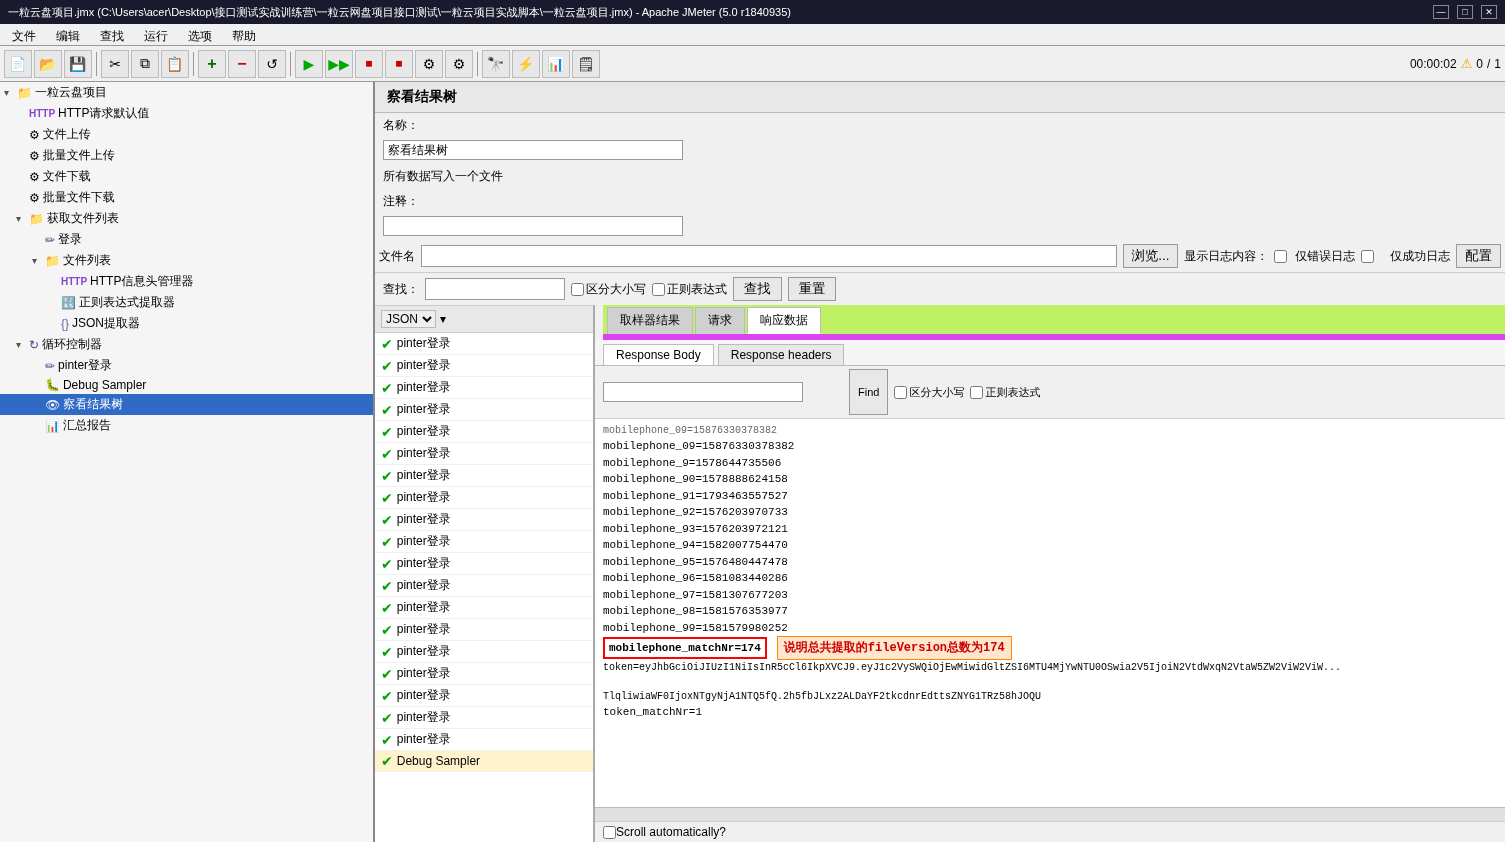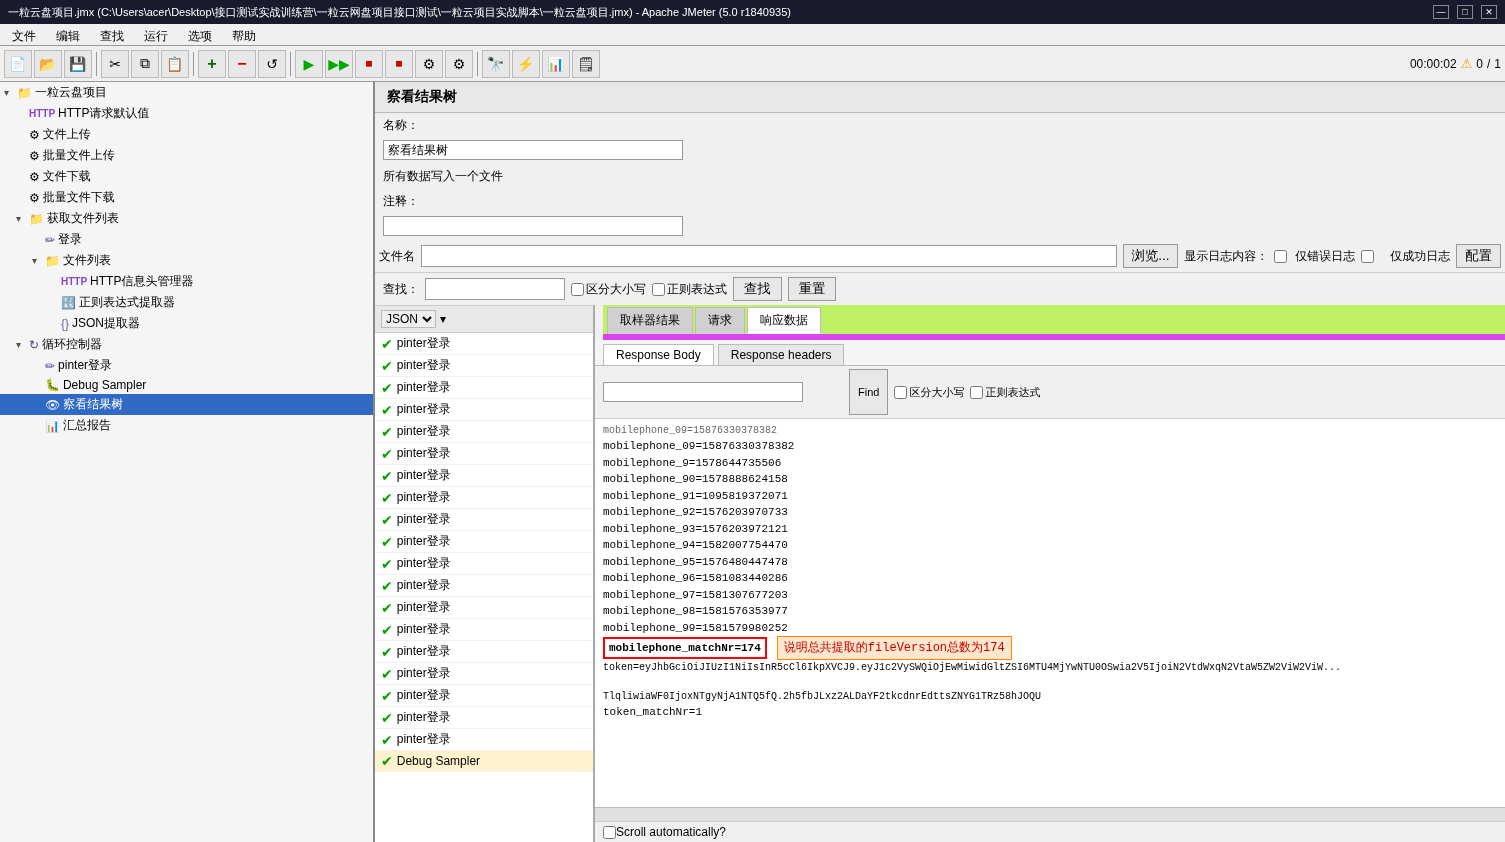--- a/index.html
+++ b/index.html
@@ -202,21 +202,21 @@
       border: 2px solid red;
       padding: 1px 4px;
       display: inline-block;
       font-weight: bold;
     }
 
     .annotation {
       background: #ffe6cc;
       border: 1px solid #ff8800;
       color: #cc0000;
-      font-weight: normal;
+      font-weight: bold;
       font-size: 12px;
       padding: 2px 6px;
       margin-left: 10px;
       display: inline-block;
     }
 
     
     .h-scroll { height: 14px; background: #e0e0e0; border-top: 1px solid #bbb; display: flex; align-items: center; }
 
     
@@ -567,21 +567,21 @@
             <input type="checkbox" style="">
             <span>正则表达式</span>
           </label>
         </div>
 
         <div class="result-content">
           <div class="result-line" style="color:#666;font-size:10px;">mobilephone_09=15876330378382</div>
           <div class="result-line">mobilephone_09=15876330378382</div>
           <div class="result-line">mobilephone_9=1578644735506</div>
           <div class="result-line">mobilephone_90=1578888624158</div>
-          <div class="result-line">mobilephone_91=1095819372071</div>
+          <div class="result-line">mobilephone_91=1793463557527</div>
           <div class="result-line">mobilephone_92=1576203970733</div>
           <div class="result-line">mobilephone_93=1576203972121</div>
           <div class="result-line">mobilephone_94=1582007754470</div>
           <div class="result-line">mobilephone_95=1576480447478</div>
           <div class="result-line">mobilephone_96=1581083440286</div>
           <div class="result-line">mobilephone_97=1581307677203</div>
           <div class="result-line">mobilephone_98=1581576353977</div>
           <div class="result-line">mobilephone_99=1581579980252</div>
 
           <div class="result-line" style="display:flex;align-items:center;">

